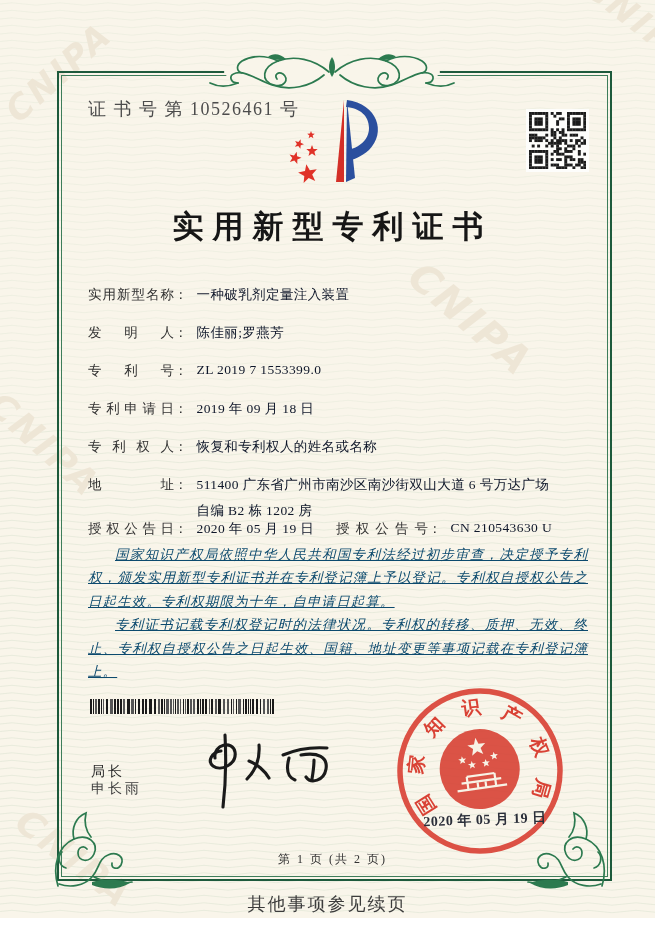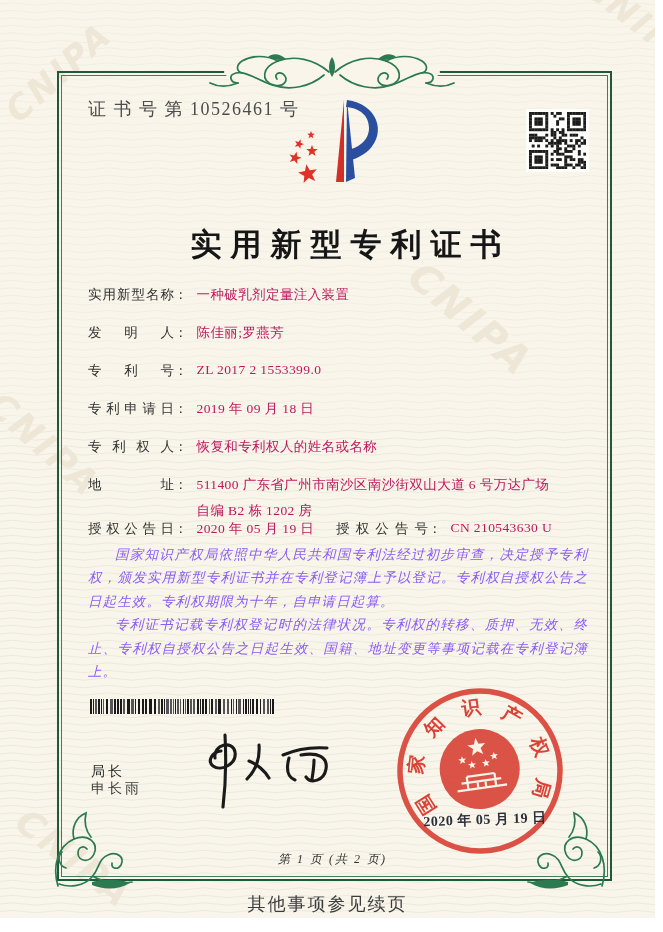--- a/index.html
+++ b/index.html
@@ -29,49 +29,49 @@
   .orn-top{left:182px; top:47px;}
   .orn-bl{left:44px;  top:806px;}
   .orn-br{left:521px; top:806px; transform:scale(-1,1);}
   .cert-no{
     position:absolute; z-index:4; left:88px; top:97px;
     font-size:18px; letter-spacing:1.5px; color:#4c4c4c;
   }
   .logo{position:absolute; z-index:4; left:283px; top:94px;}
   .qr-box{position:absolute; z-index:4; left:526px; top:109px; width:63px; height:63px; background:#fdfdfb; display:flex;align-items:center;justify-content:center;}
   .title{
-    position:absolute; z-index:4; left:57px; top:206px; width:551px; margin:18px;
+    position:absolute; z-index:4; left:57px; top:206px; width:551px; margin:0;
     text-align:center; font-size:31px; font-weight:bold; color:#161616; letter-spacing:9px;
   }
   .fields{position:absolute; z-index:4; left:88px; top:286px; width:500px; font-size:13.5px;}
   .frow{position:absolute; left:0; white-space:nowrap;}
   .frow.r0{top:0;} .frow.r1{top:38px;} .frow.r2{top:76px;} .frow.r3{top:114px;} .frow.r4{top:152px;} .frow.r5{top:190px;}
   .flabel{display:inline-flex; justify-content:space-between; width:86px; vertical-align:top; color:#333;}
   .fcolon{display:inline-block; margin-right:9px; color:#333;}
-  .fvalue{display:inline-block; color:#be185d; letter-spacing:0.4px; vertical-align:top;}
+  .fvalue{display:inline-block; color:#0f172a; letter-spacing:0.4px; vertical-align:top;}
   .fvalue .vline2{display:block; margin-top:8px;}
   .grant-row{position:absolute; z-index:4; left:88px; top:520px; width:500px; font-size:13.5px; white-space:nowrap;}
   .grant-pair2{position:absolute; left:248px; top:0;}
   .glabel2{display:inline-flex; justify-content:space-between; width:92px;}
   .paras{
     position:absolute; z-index:4; left:88px; top:543px; width:500px;
     font-size:13.5px; font-style:italic; line-height:1.74; letter-spacing:1.1px;
-    text-align:justify; color:#8b5cf6;
+    text-align:justify; color:#0c4a6e;text-decoration:underline;
   }
   .paras p{margin:0; text-indent:2em;}
   .barcode{position:absolute; z-index:4; left:90px; top:699px;}
   .sig-title{position:absolute; z-index:4; left:91px; top:752px; font-family:"Liberation Sans","DejaVu Sans",sans-serif; font-size:14px; letter-spacing:3px; color:#2b2b2b;margin-top:11px;}
   .sig-name{position:absolute; z-index:4; left:91px; top:780px; font-family:"Liberation Sans","DejaVu Sans",sans-serif; font-size:14px; letter-spacing:3px; color:#404040;}
   .signature{position:absolute; z-index:4; left:185px; top:731px;}
   .seal{position:absolute; z-index:5; left:392px; top:683px; width:176px; height:176px; transform:rotate(-8deg); opacity:0.95;}
   .seal-date{
     position:absolute; z-index:6; left:406px; top:811px; width:158px; text-align:center;
     font-size:14px; color:#2b2f3a; letter-spacing:0.5px; transform:rotate(-2deg); font-weight:bold;
   }
-  .page-num{position:absolute; z-index:4; left:57px; top:851px; width:551px; text-align:center; font-size:12px; letter-spacing:2px; color:#333;font-style:italic;}
+  .page-num{position:absolute; z-index:4; left:57px; top:851px; width:551px; text-align:center; font-size:12px; letter-spacing:2px; color:#333;}
   .footnote{
     position:absolute; z-index:4; left:0; top:892px; width:655px; text-align:center;
     font-size:18px; letter-spacing:2px; color:#3c3c3c;
   }
   .star-red{fill:#e03228;}
   .green-stroke{stroke:#2c7a4f; fill:none; stroke-width:1.7; stroke-linecap:round;}
 </style>
 </head>
 <body>
 
@@ -491,21 +491,21 @@
           <span>发</span>
           <span>明</span>
           <span>人</span>
         </span><span class="fcolon">：</span><span class="fvalue">陈佳丽;罗燕芳</span>
     </div>
     <div class="frow r2">
       <span class="flabel">
           <span>专</span>
           <span>利</span>
           <span>号</span>
-        </span><span class="fcolon">：</span><span class="fvalue">ZL 2017 2 1553399.0</span>
+        </span><span class="fcolon">：</span><span class="fvalue">ZL 2019 7 1553399.0</span>
     </div>
     <div class="frow r3">
       <span class="flabel">
           <span>专</span>
           <span>利</span>
           <span>申</span>
           <span>请</span>
           <span>日</span>
         </span><span class="fcolon">：</span><span class="fvalue">2019 年 09 月 18 日</span>
     </div>

